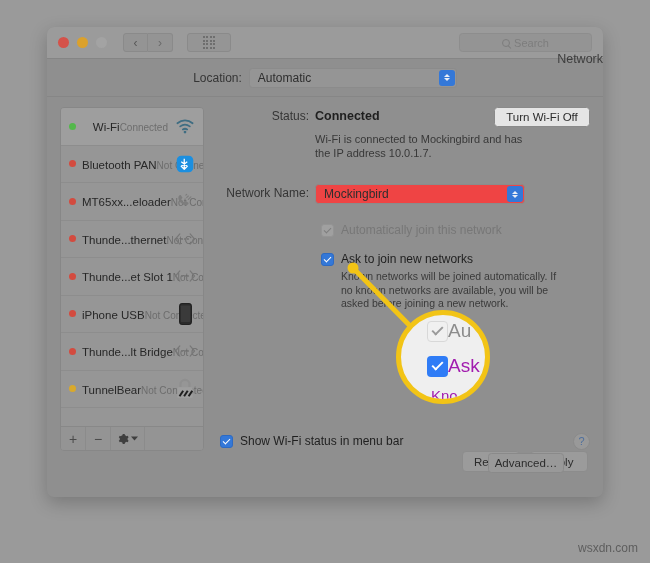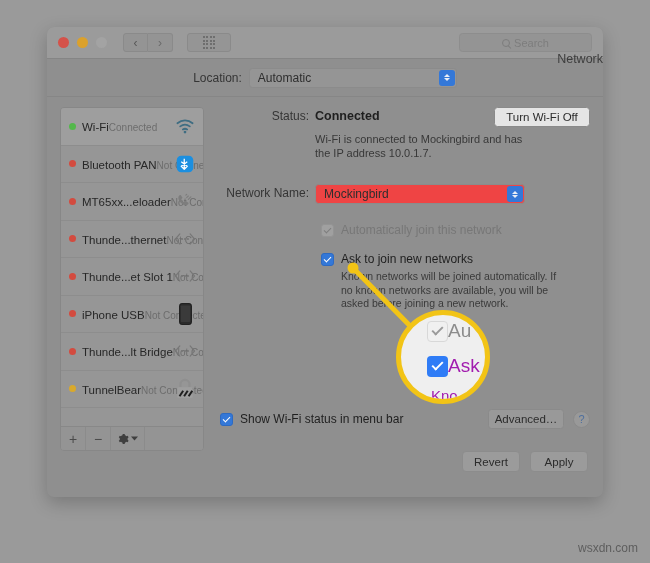--- a/index.html
+++ b/index.html
@@ -146,20 +146,21 @@
 
   
   #sidebar {
     width: 144px;
     background: #969696;
     border: 1px solid #878787;
     border-radius: 4px;
     display: flex;
     flex-direction: column;
     overflow: hidden;
+    text-align: right;
   }
   #service-list { flex: 1; overflow: hidden; }
   .service-row {
     height: 37.5px;
     padding: 0 7px 0 8px;
     display: flex;
     align-items: center;
     gap: 6px;
     border-bottom: 1px solid #8d8d8d;
     position: relative;
@@ -282,21 +283,21 @@
     display: flex;
     align-items: center;
   }
   #advanced-btn {
     margin-left: auto;
     width: 76px; height: 20px;
     background: #999;
     border: 1px solid #8a8a8a;
     border-radius: 3.5px;
     font-size: 11.5px; color: #2c2c2c;
-    display: flex; align-items: center; justify-content: center;
+    display: flex; align-items: center; justify-content: center; margin-top: 44px;
   }
   #help-btn {
     margin-left: 9px;
     width: 17px; height: 17px;
     border-radius: 50%;
     background: #999;
     border: 1px solid #8a8a8a;
     font-size: 11px; color: #4e6f9e;
     display: flex; align-items: center; justify-content: center;
   }

